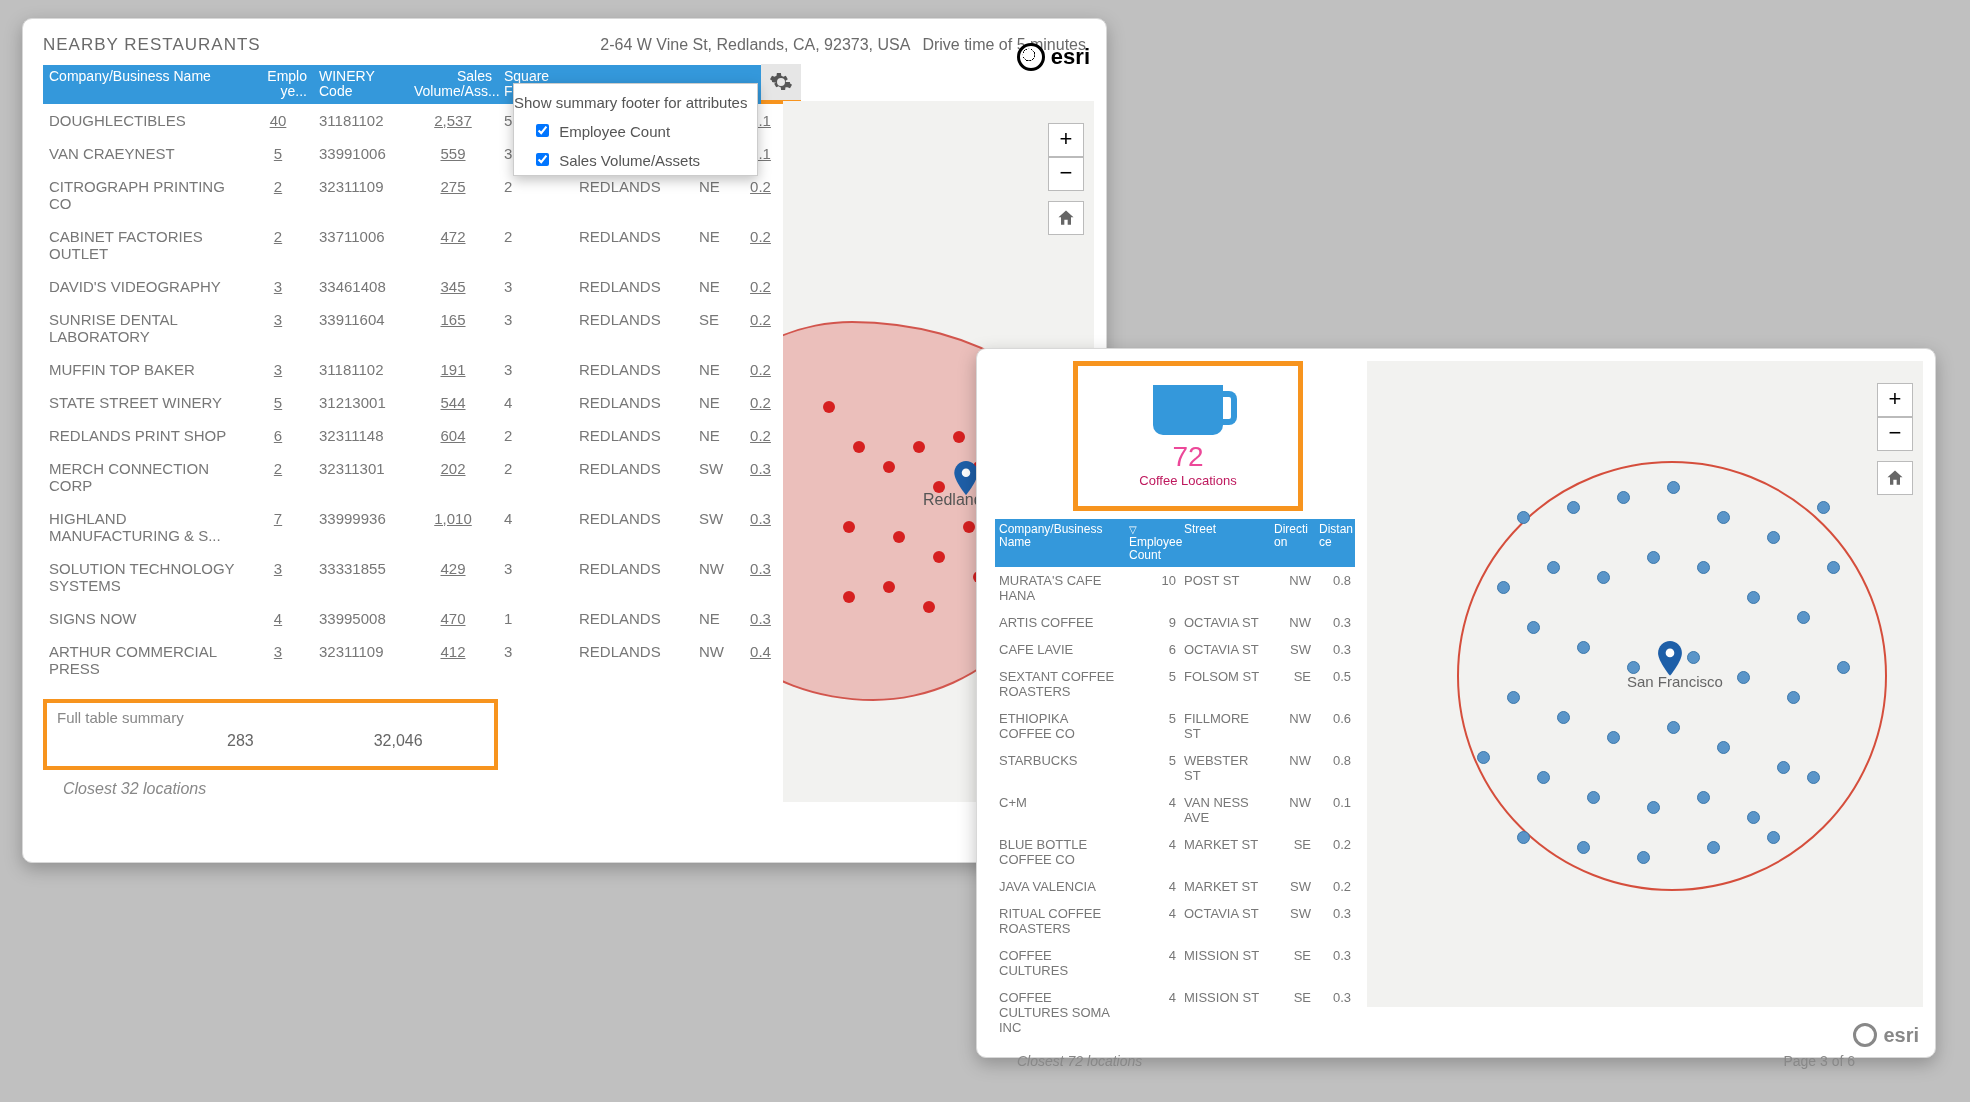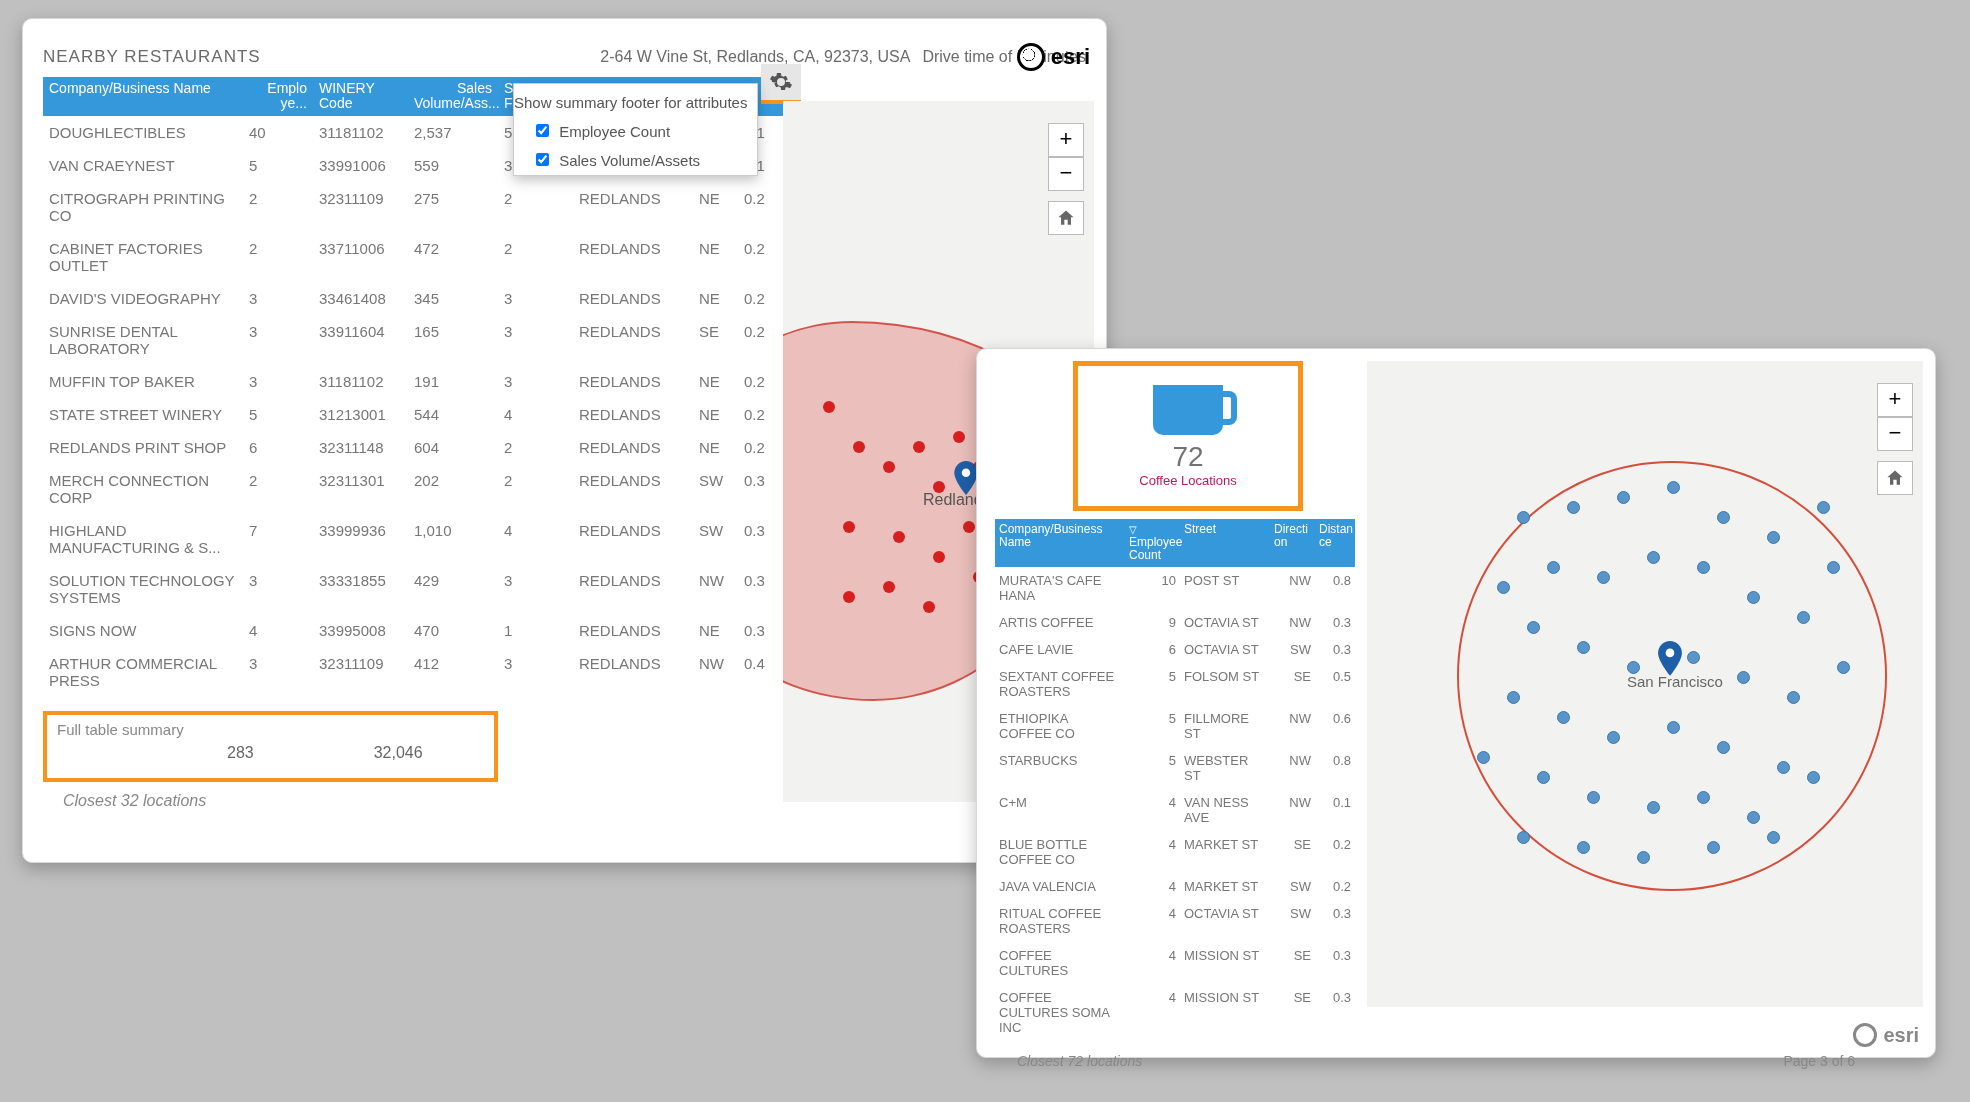--- a/index.html
+++ b/index.html
@@ -19,21 +19,21 @@
     box-shadow: 0 6px 18px rgba(0,0,0,0.25);
     border: 1px solid #d8d8d8;
   }
 
   
   #panelA { left: 22px; top: 18px; width: 1085px; height: 845px; }
 
   .hdr-row {
     display: flex;
     align-items: center;
-    padding: 28px 20px 10px 20px;
+    padding: 16px 20px 10px 20px;
     font-size: 17px;
     color: #6a6a6a;
   }
   .hdr-row .title { font-weight: 400; letter-spacing: 1px; }
   .hdr-row .addr { margin-left: auto; margin-right: 12px; font-size: 16px; }
   .hdr-row .sub { font-size: 16px; color: #6a6a6a; }
 
   .esri-logo {
     position: absolute;
     right: 16px;
@@ -67,21 +67,21 @@
 
   .tblbody { }
   .tblrow {
     display: grid;
     grid-template-columns: 200px 70px 95px 90px 75px 120px 45px 45px;
     color: #777;
     font-size: 15px;
     padding: 6px 0;
   }
   .tblrow > div { padding: 2px 6px; overflow: hidden; text-overflow: ellipsis; }
-  .tblrow .r { text-align: left; }
+  .tblrow .r { text-align: center; text-decoration: underline; }
 
   .summary-box {
     border: 4px solid #f7941e;
     margin: 14px 0 0 20px;
     width: 455px;
     padding: 6px 10px 16px 10px;
   }
   .summary-box .lbl { color: #888; font-size: 15px; margin-bottom: 6px; }
   .summary-box .vals { display: flex; gap: 120px; padding-left: 170px; color: #666; font-size: 16px; }
 
@@ -178,21 +178,21 @@
   }
   .mug::after {
     content: "";
     position: absolute;
     right: -14px; top: 6px;
     width: 16px; height: 22px;
     border: 6px solid #3498db;
     border-left: none;
     border-radius: 0 8px 8px 0;
   }
-  .card .num { color: #737373; font-size: 28px; }
+  .card .num { color: #ec4899; font-size: 28px; }
   .card .sub { color: #be185d; font-size: 13px; }
 
   .tblB { width: 360px; margin-left: 18px; margin-top: 170px; font-size: 14px; }
   .tblheadB {
     display: grid;
     grid-template-columns: 130px 55px 90px 45px 40px;
     background: #3498db;
     color: #fff;
     font-size: 12px;
     line-height: 1.1;

